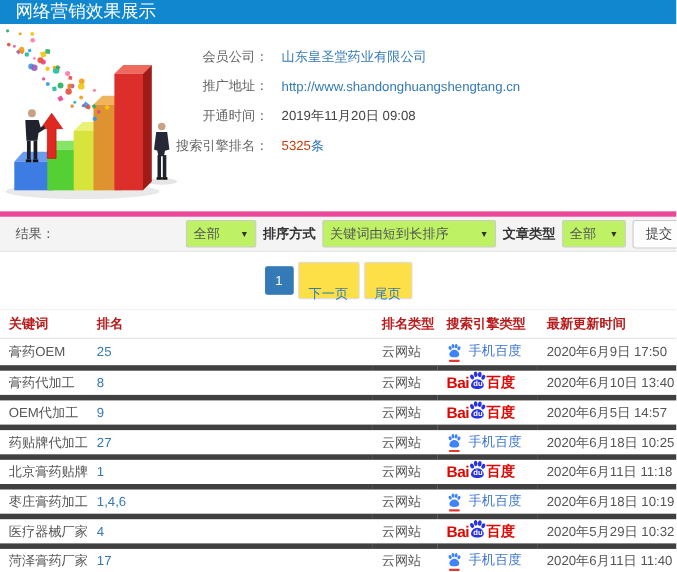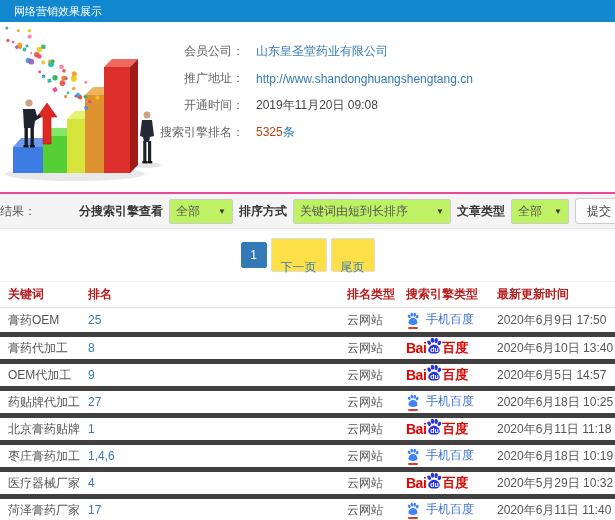--- a/index.html
+++ b/index.html
@@ -3,36 +3,36 @@
 <meta charset="utf-8">
 <style>
   * { box-sizing: border-box; margin: 0; padding: 0; }
   html, body {
     width: 615px; height: 520px; overflow: hidden;
     background: #fff; color: #333;
     font-family: "Liberation Sans", sans-serif; font-size: 12px;
   }
   
   .topbar { height: 22px; background: #1187cf; color: #fff; line-height: 22px;
-            padding-left: 14px; font-size: 11px; }
+            padding-left: 14px; font-size: 16px; }
   
   .info-section { position: relative; height: 170px; background: #fff; }
   .hero { position: absolute; left: 0; top: 2px; width: 190px; height: 166px; }
   .hero svg { width: 100%; height: 100%; display: block; }
   .info-list { position: absolute; left: 140px; top: 16px; }
   .info-row { display: flex; align-items: center; height: 27px; }
   .ilabel { width: 104px; text-align: right; color: #666; }
   .ival { margin-left: 12px; color: #444; }
   a.link { color: #337ab7; text-decoration: none; cursor: pointer; }
   .count { color: #c2410c; }
   .unit { color: #337ab7; }
   
   .filter-bar { height: 37px; background: #f4f4f4;
-    border-top: 2px solid #ec4899; border-bottom: 1px solid #e6e6e6;
-    display: flex; align-items: center; }
+    border-top: 5px solid #ec4899; border-bottom: 1px solid #e6e6e6;
+    display: flex; align-items: center; padding-left: 14px; }
   .result-label { color: #555; }
   .filter-controls { margin-left: auto; display: flex; align-items: center; gap: 6px; }
   .flabel { font-weight: bold; color: #333; white-space: nowrap; }
   .select { background: #bef264; border: 1px solid #ccc; border-radius: 2px;
     height: 25px; display: flex; align-items: center; padding: 0 6px;
     color: #555; cursor: pointer; white-space: nowrap; }
   .select .sel-val { flex: 1; overflow: hidden; }
   .select .arrow { font-size: 8px; color: #333; padding-left: 6px; }
   .sel-engine { width: 64px; }
   .sel-sort { width: 158px; }
@@ -204,21 +204,20 @@
     <div class="info-row">
       <span class="ilabel">搜索引擎排名：</span>
       <span class="ival"><span class="count">5325</span><span class="unit">条</span></span>
     </div>
   </div>
 </div>
 
 <div class="filter-bar">
   <span class="result-label">结果：</span>
   <div class="filter-controls">
-    <span class="flabel">分搜索引擎查看</span>
     <div class="select sel-engine">
       <span class="sel-val">全部</span>
       <span class="arrow">▼</span>
     </div>
     <span class="flabel">排序方式</span>
     <div class="select sel-sort">
       <span class="sel-val">关键词由短到长排序</span>
       <span class="arrow">▼</span>
     </div>
     <span class="flabel">文章类型</span>

